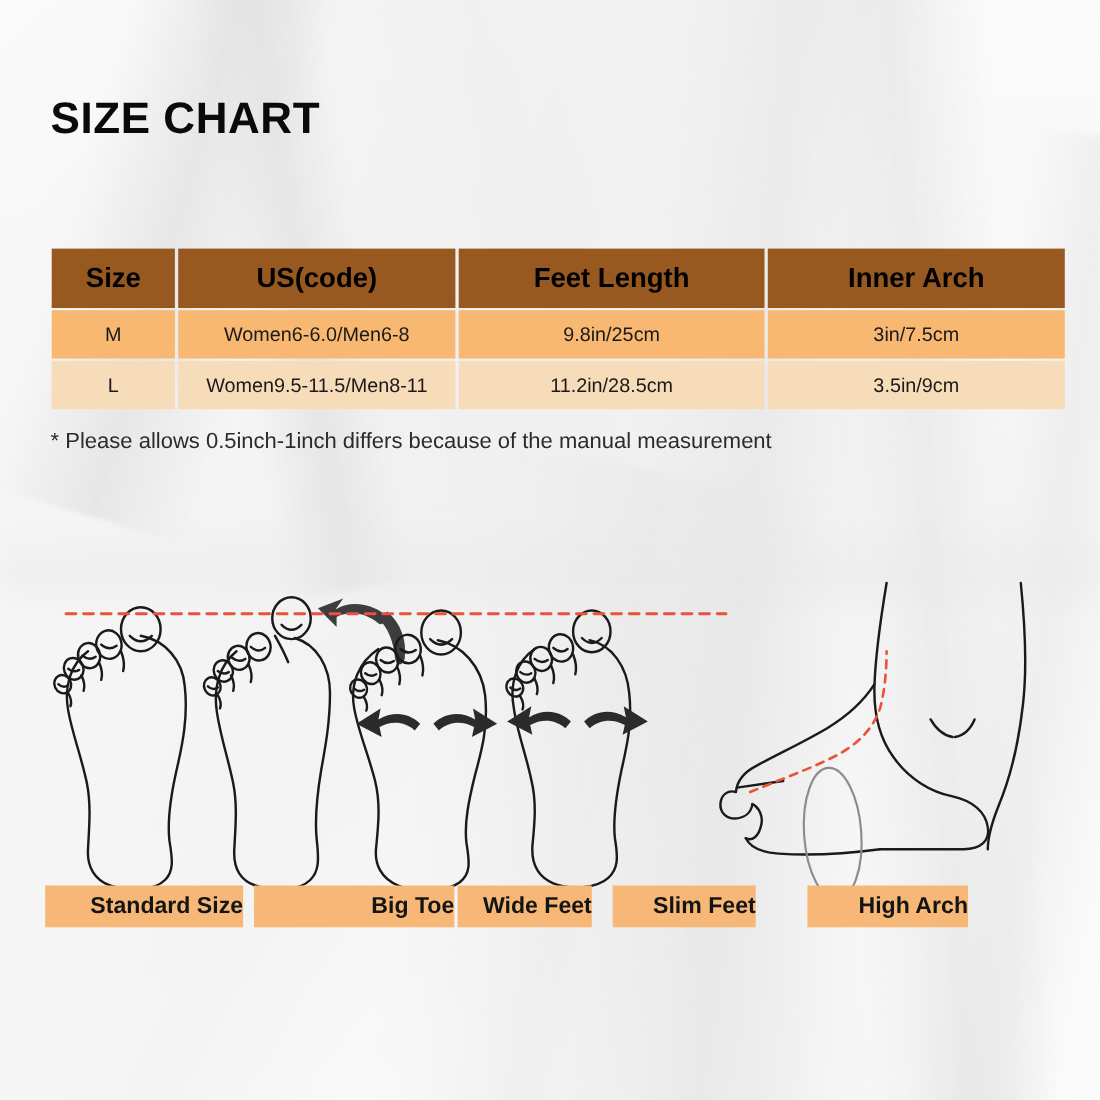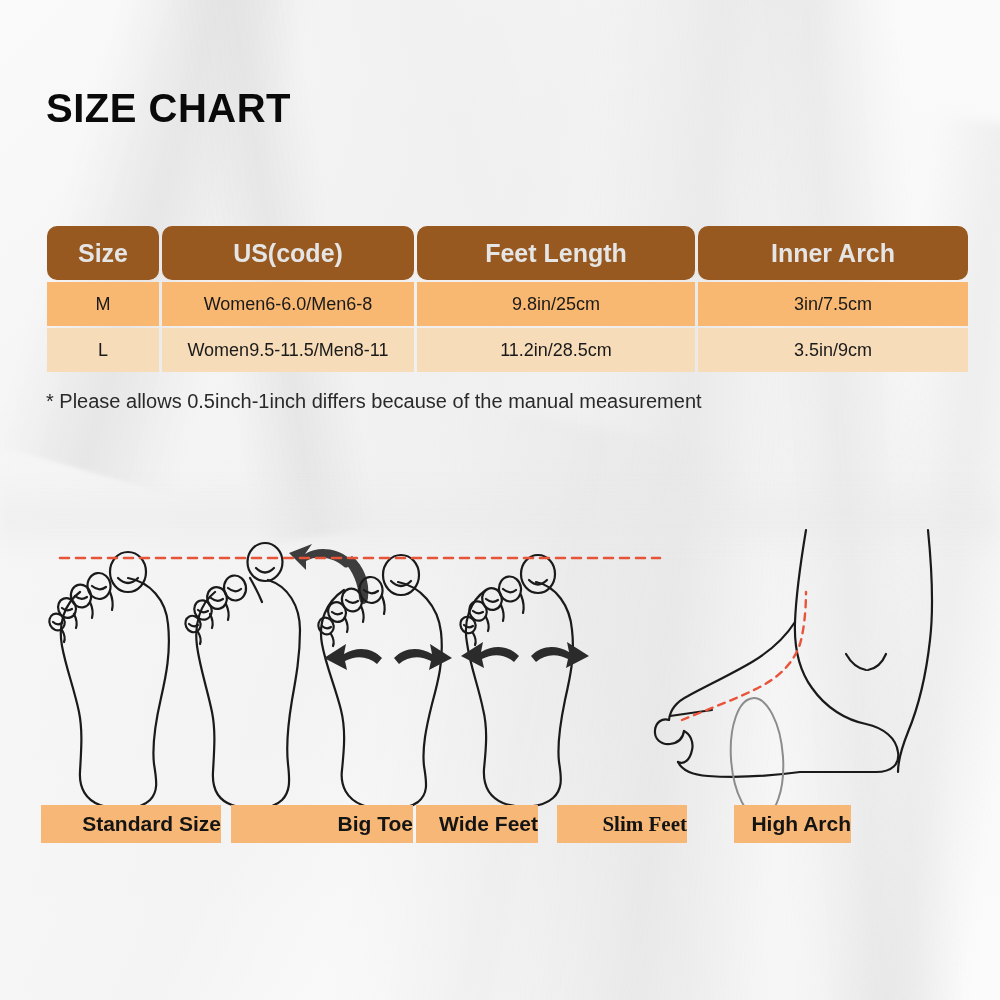--- a/index.html
+++ b/index.html
@@ -61,25 +61,24 @@
     border-spacing: 3px 2px;
     table-layout: fixed;
   }
   #size-table th, #size-table td {
     padding: 0;
     text-align: center;
     vertical-align: middle;
   }
   #size-table thead th {
     background: #97591f;
-    color: #e5e5e5;
+    color: #000000;
     font-size: 25px;
     font-weight: 700;
     height: 54px;
-    border-radius: 10px;
   }
   #size-table tbody td {
     font-size: 18px;
     color: #1a1a1a;
     height: 44px;
     font-weight: 400;
   }
   #size-table tbody tr.row-m td { background: #f8b871; }
   #size-table tbody tr.row-l td { background: #f7dcb9; }
 
@@ -116,22 +115,22 @@
     font-size: 21px;
     font-weight: 600;
     height: 38px;
     line-height: 38px;
     text-align: right;
     white-space: nowrap;
   }
   .lb-standard { left: 41px;  top: 805px; width: 180px; }
   .lb-bigtoe   { left: 231px; top: 805px; width: 182px; }
   .lb-wide     { left: 416px; top: 805px; width: 122px; }
-  .lb-slim     { left: 557px; top: 805px; width: 130px; font-family: Liberation Serif, serif; }
-  .lb-arch     { left: 734px; top: 805px; width: 117px; }
+  .lb-slim     { left: 557px; top: 805px; width: 130px; }
+  .lb-arch     { left: 734px; top: 805px; width: 146px; }
 </style>
 </head>
 <body>
 
 <div id="page">
 
   <div class="frond f1"></div>
   <div class="frond f2"></div>
   <div class="frond f3"></div>
   <div class="frond f4"></div>

